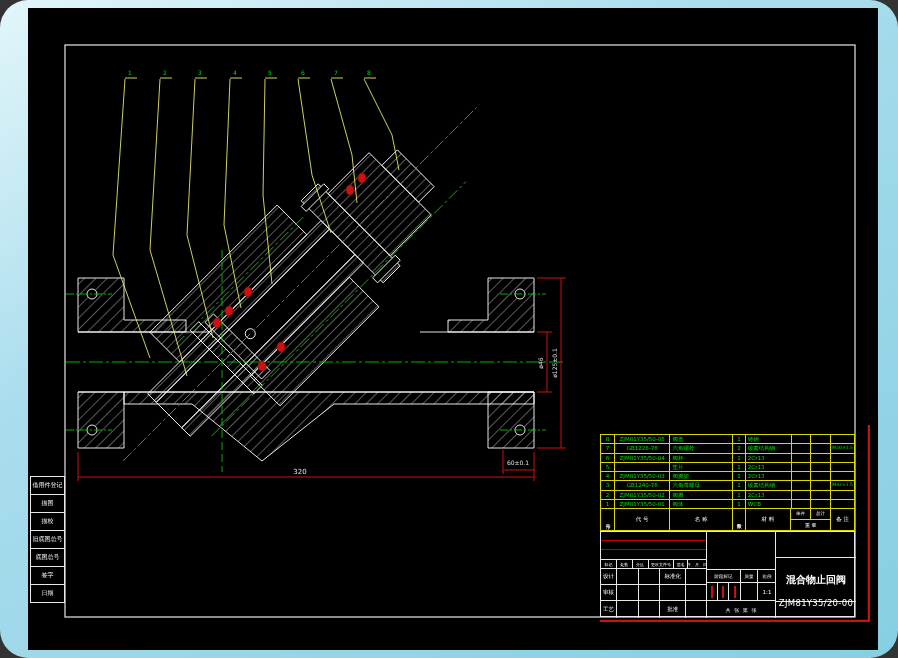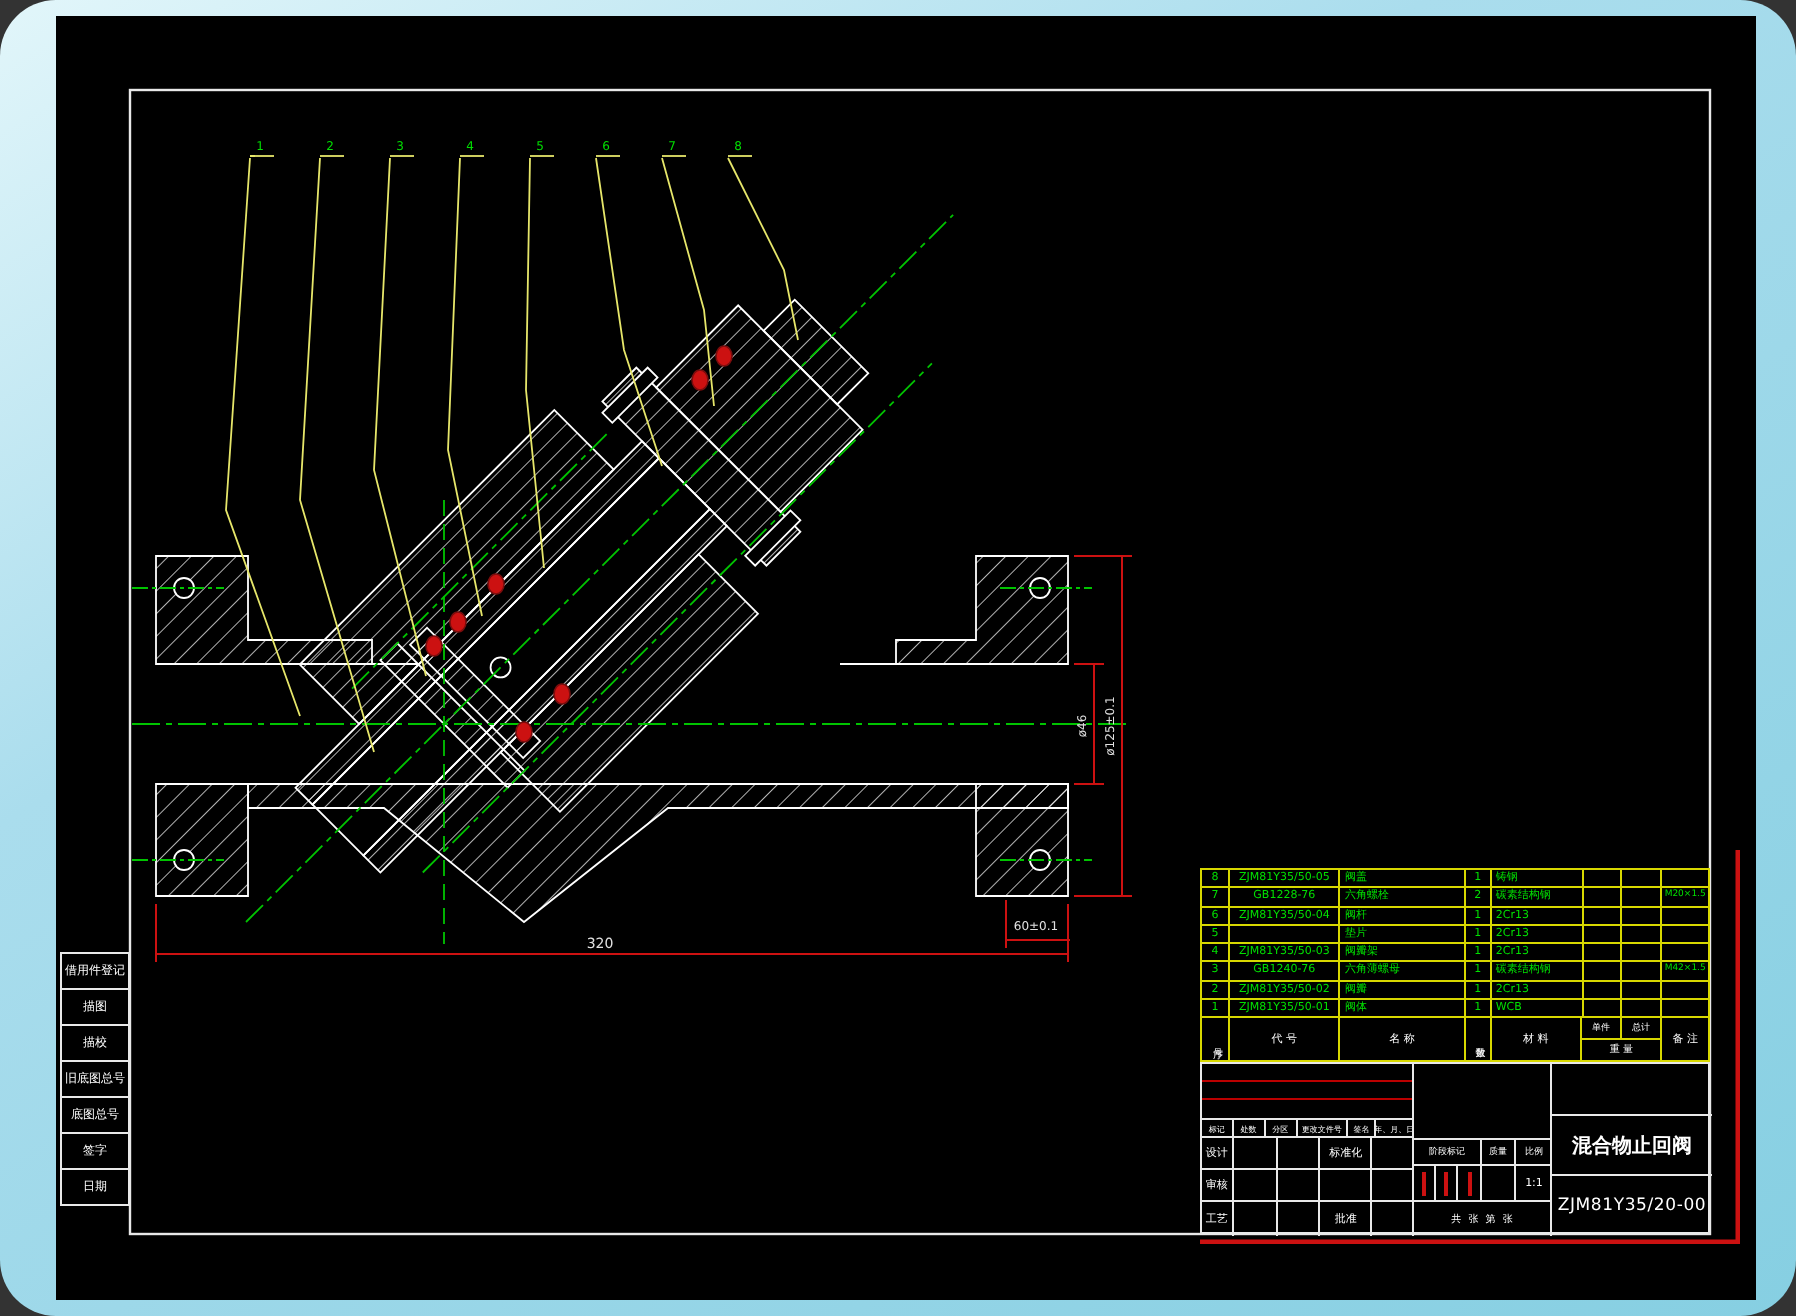--- a/index.html
+++ b/index.html
@@ -47,21 +47,21 @@
   .rolerow{display:flex;height:16px;border-bottom:1px solid #e8e8e8;}
   .rolerow div{border-right:1px solid #e8e8e8;font-size:5.5px;display:flex;align-items:center;justify-content:center;overflow:hidden;}
   .tb-mid{position:absolute;left:106px;top:0;width:69px;height:86px;border-right:1px solid #e8e8e8;}
   .stagehead{position:absolute;top:37px;left:0;width:69px;height:14px;display:flex;border-top:1px solid #e8e8e8;border-bottom:1px solid #e8e8e8;}
   .stagehead div{font-size:4.5px;display:flex;align-items:center;justify-content:center;border-right:1px solid #e8e8e8;overflow:hidden;}
   .stagecells{position:absolute;top:51px;left:0;width:69px;height:18px;display:flex;border-bottom:1px solid #e8e8e8;}
   .stagecells .sc{border-right:1px solid #e8e8e8;display:flex;align-items:center;justify-content:center;}
   .redtick{width:2px;height:12px;background:#c11;}
   .sheetrow{position:absolute;top:69px;left:0;width:69px;height:17px;font-size:5px;display:flex;align-items:center;justify-content:center;letter-spacing:1px;}
   .tb-right{position:absolute;left:175px;top:0;width:80px;height:86px;}
-  .ttitle{position:absolute;top:25px;left:0;width:80px;height:31px;border-top:1px solid #e8e8e8;border-bottom:1px solid #e8e8e8;
+  .ttitle{position:absolute;top:25px;left:0;width:80px;height:45px;border-top:1px solid #e8e8e8;border-bottom:1px solid #e8e8e8;
           display:flex;align-items:center;justify-content:center;font-size:10px;font-weight:bold;}
   .tnum{position:absolute;top:56px;left:0;width:80px;height:30px;display:flex;align-items:center;justify-content:center;font-size:8.5px;letter-spacing:.3px;}
   .redline-h{position:absolute;left:600px;top:620px;width:270px;height:2px;background:#c11;}
   .redline-v{position:absolute;left:868px;top:425px;width:2px;height:196px;background:#c11;}
 </style>
 </head>
 <body>
 
 <div class="page">
   <div class="canvas"></div>

